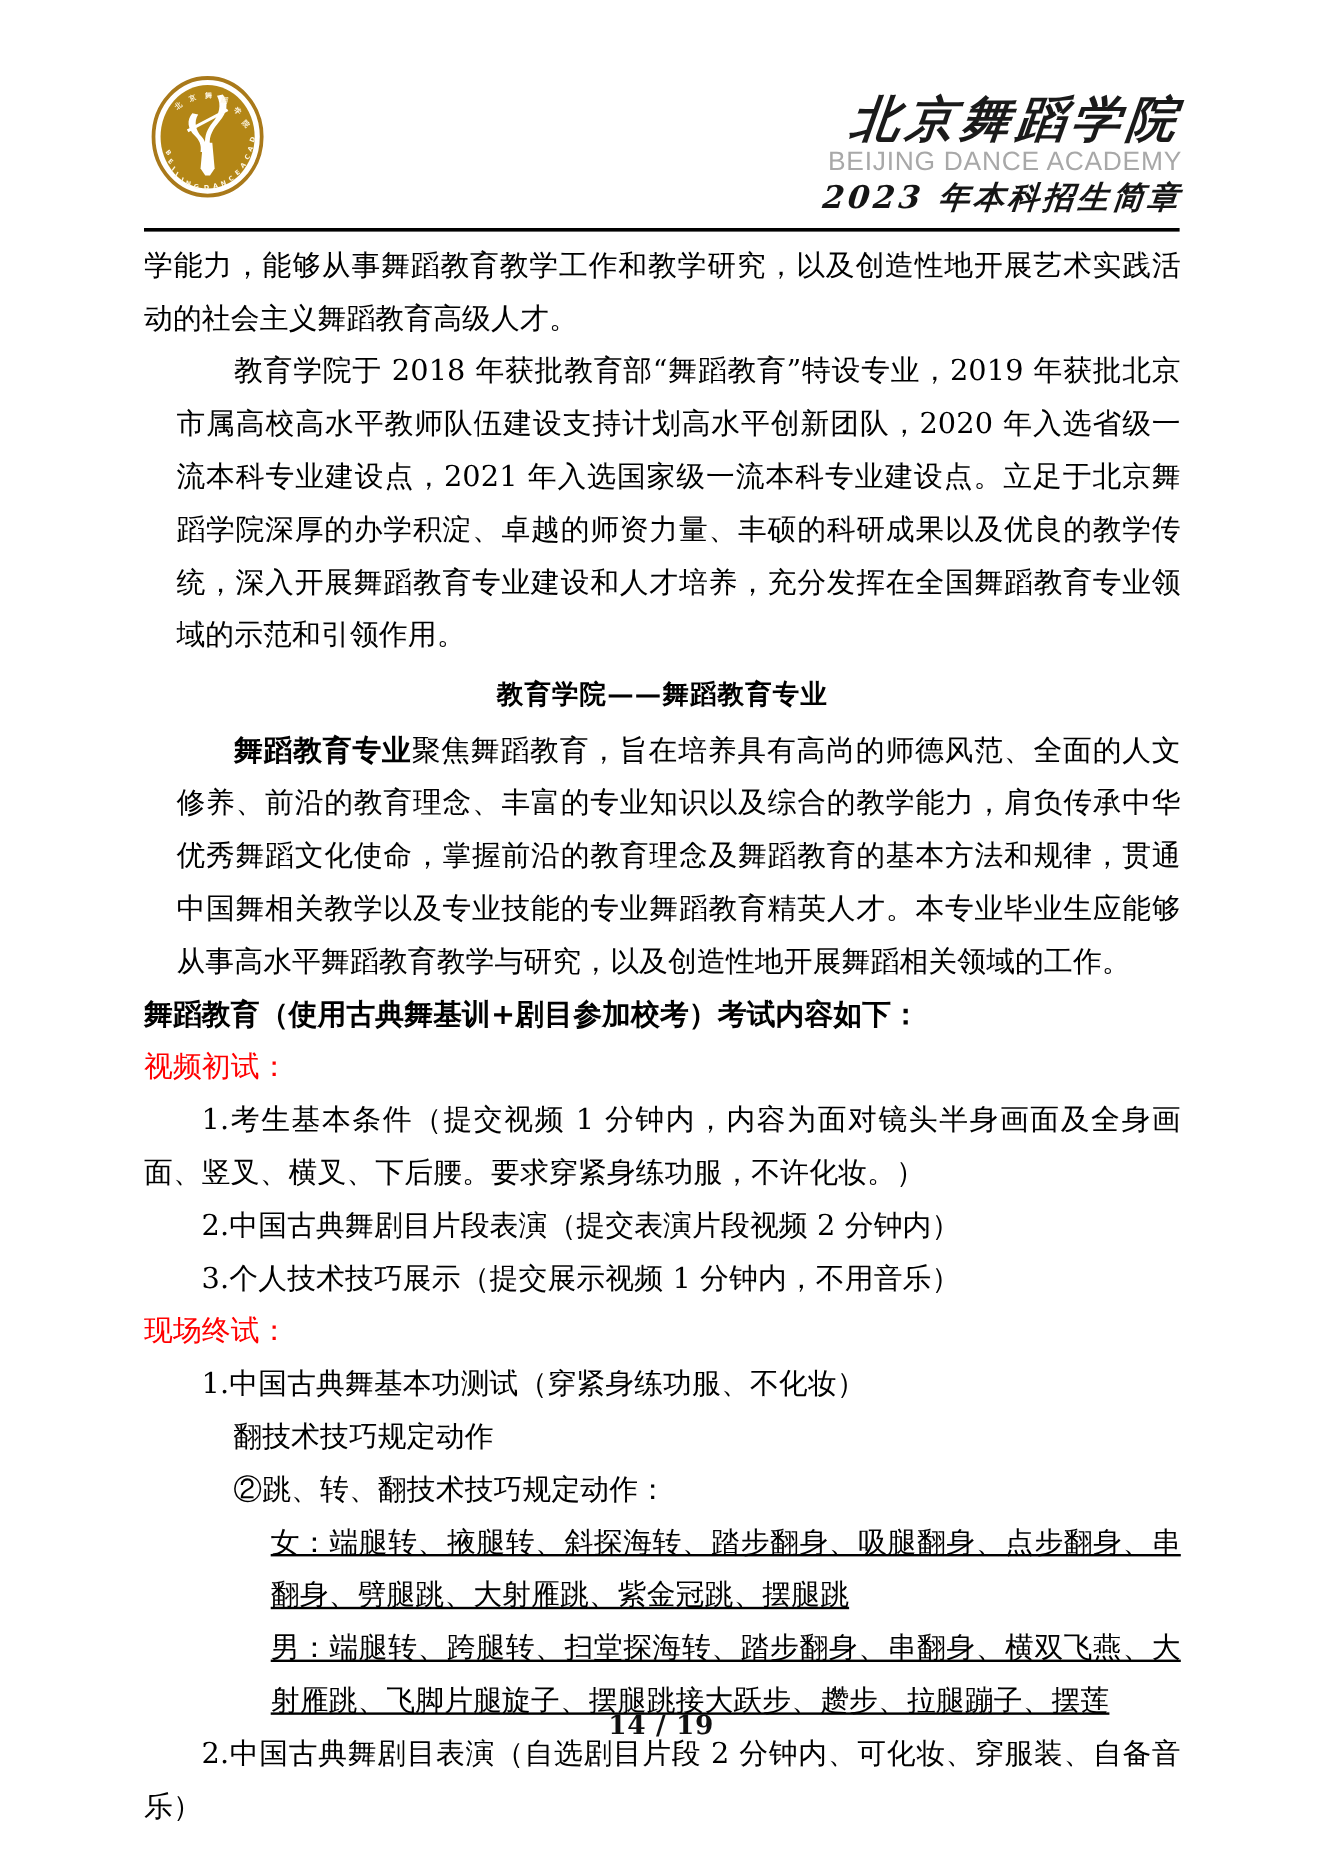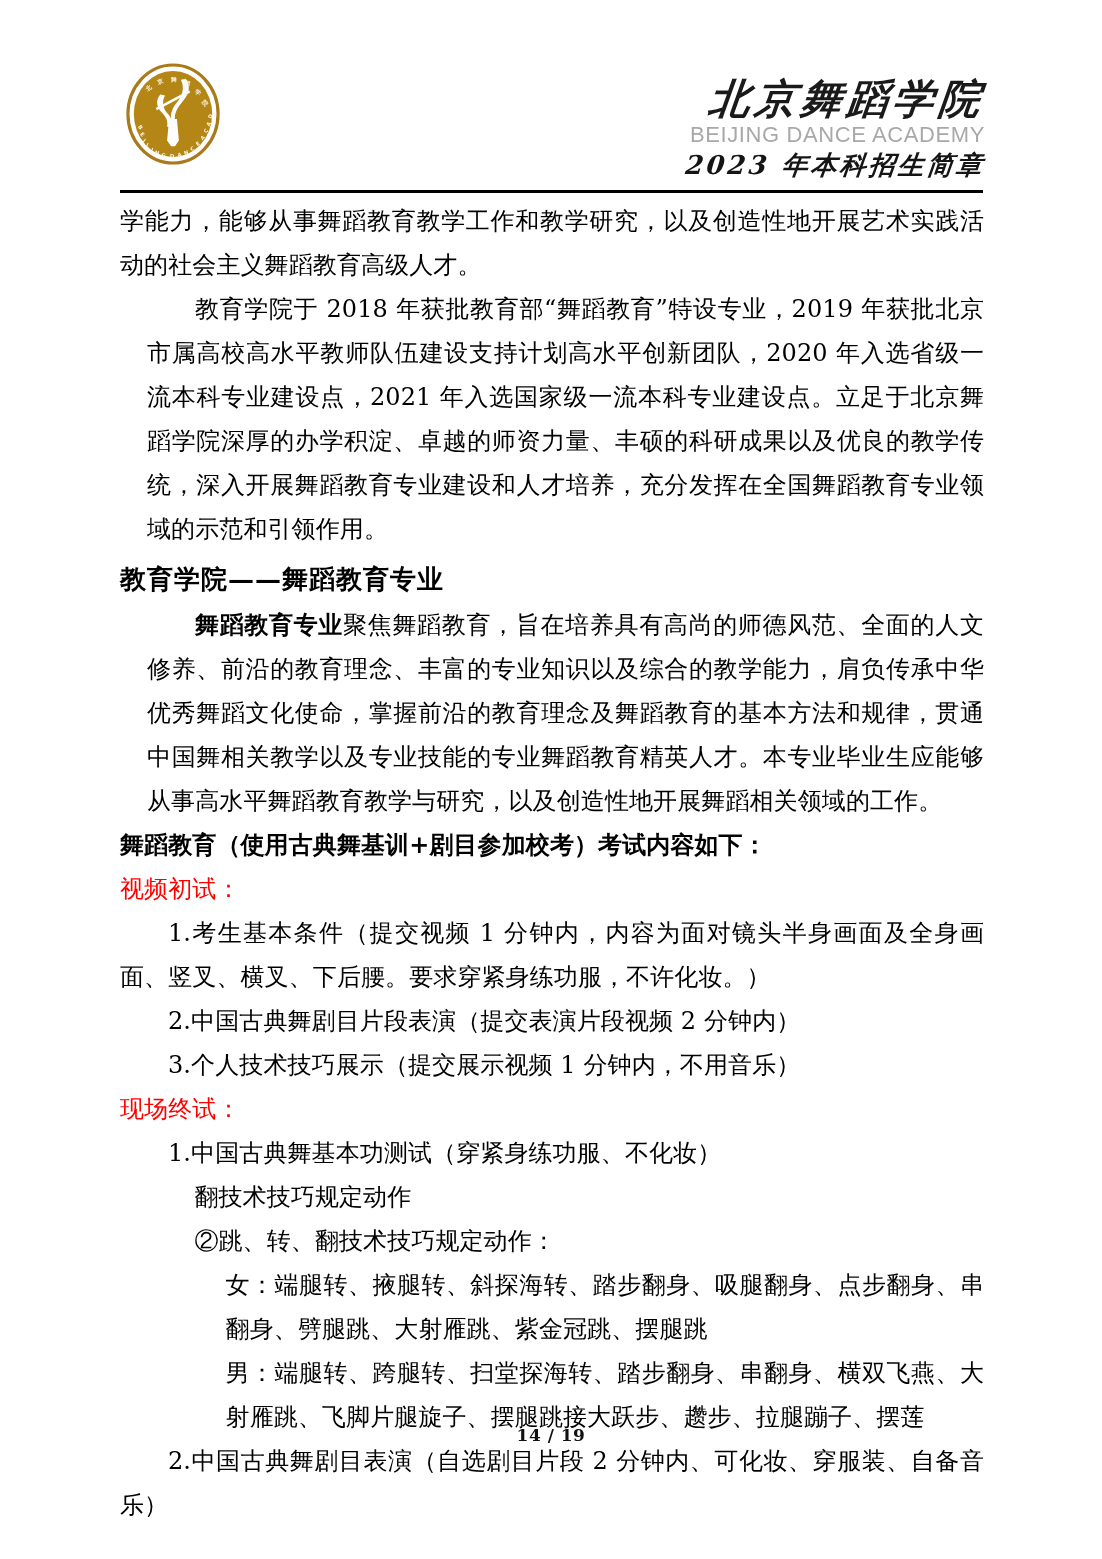--- a/index.html
+++ b/index.html
@@ -103,41 +103,42 @@
     text-align: justify;
     text-justify: inter-ideograph;
     margin: 0;
     letter-spacing: 0.1px;
   }
   .indent { text-indent: 2em; margin-left: 27px; }
   .b { font-weight: bold; }
   .red { color: #ff0000; font-weight: normal; }
 
   .center-heading {
-    font-size: 26px;
+    font-size: 22px;
     line-height: 48px;
     font-weight: bold;
+    text-align: center;
     margin: 0;
     letter-spacing: 1px;
   }
 
   .gap-sm { height: 4px; }
 
   .li-1 { text-indent: 2em; }
   .li-2 { padding-left: 3.1em; text-indent: 0; }
-  .li-3 { padding-left: 4.4em; text-indent: 0; }
+  .li-3 { padding-left: 4.4em; text-indent: 0; text-decoration: underline; }
 
   .footer-page {
     position: absolute;
     left: 0;
     top: 1425px;
     width: 1102px;
     text-align: center;
     font-family: "DejaVu Serif", "Liberation Serif", serif;
-    font-size: 17px;
+    font-size: 22px;
     font-weight: bold;
     color: #111111;
     letter-spacing: 0.5px;
   }
 </style>
 </head>
 <body>
 
 <div class="page">
 

